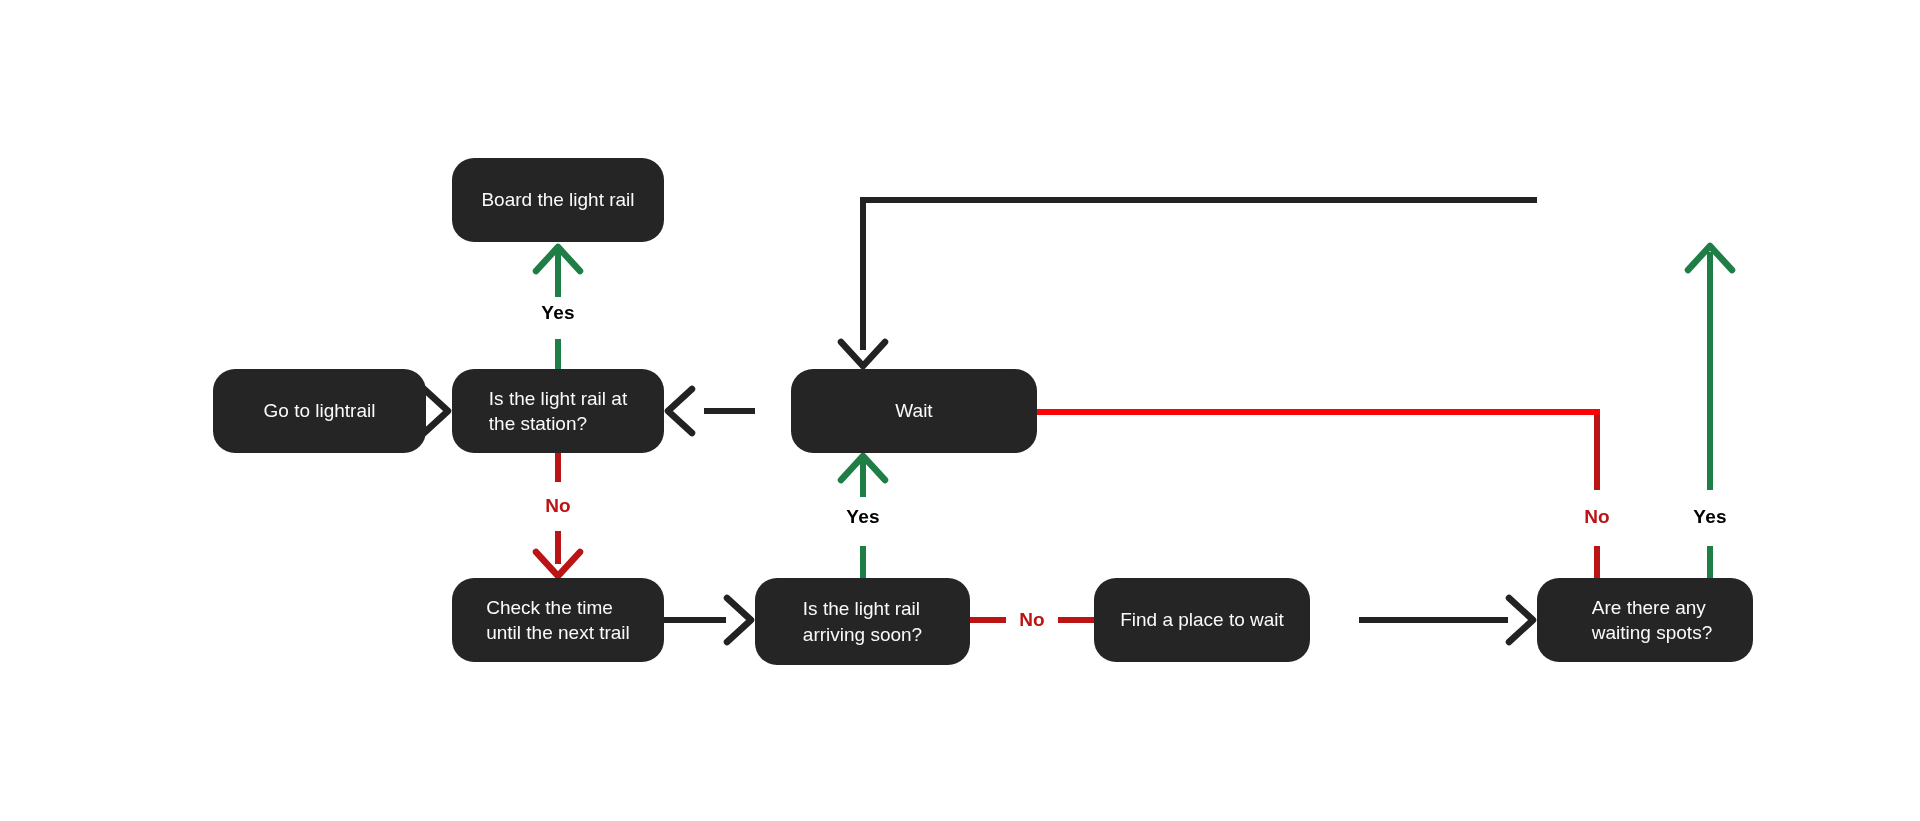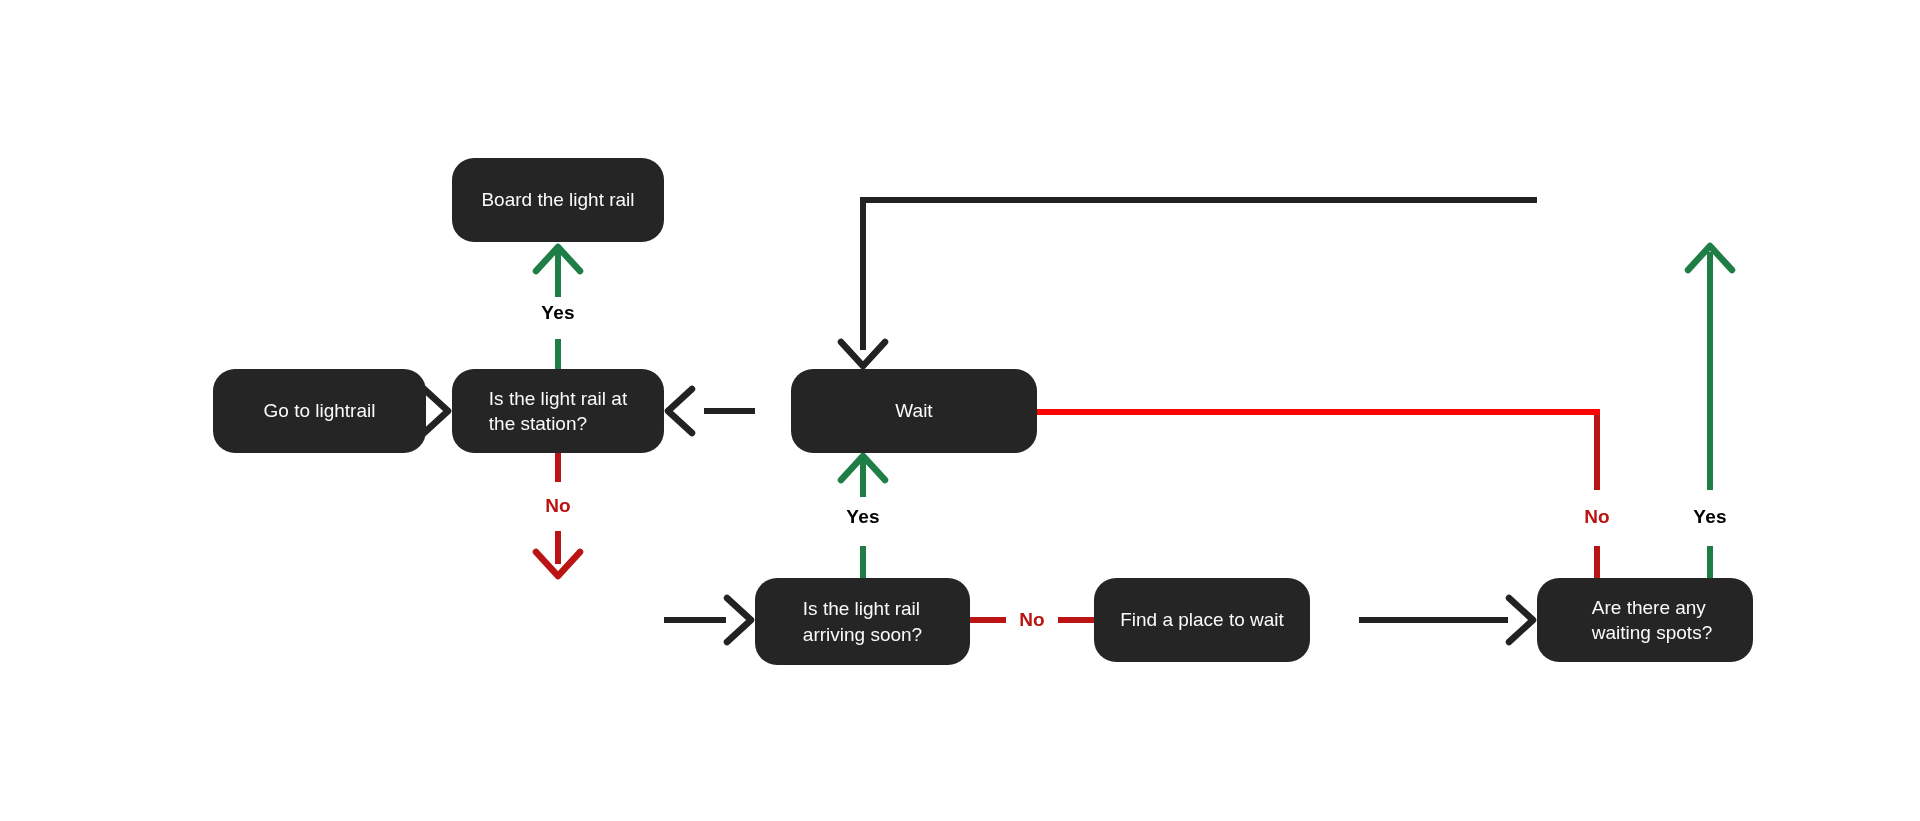--- a/index.html
+++ b/index.html
@@ -126,20 +126,24 @@
 
   <div class="node" style="left:452px; top:369px; width:212px; height:84px;">
     <div class="node-label">Is the light rail at
 the station?</div>
   </div>
 
   <div class="node" style="left:452px; top:158px; width:212px; height:84px;">
     <div class="node-label">Board the light rail</div>
   </div>
 
+  <div class="node" style="left:452px; top:578px; width:212px; height:84px;">
+    <div class="node-label">Check the time
+until the next trail</div>
+  </div>
 
   <div class="node" style="left:791px; top:369px; width:246px; height:84px;">
     <div class="node-label">Wait</div>
   </div>
 
   <div class="node" style="left:755px; top:578px; width:215px; height:87px;">
     <div class="node-label">Is the light rail
 arriving soon?</div>
   </div>
 

